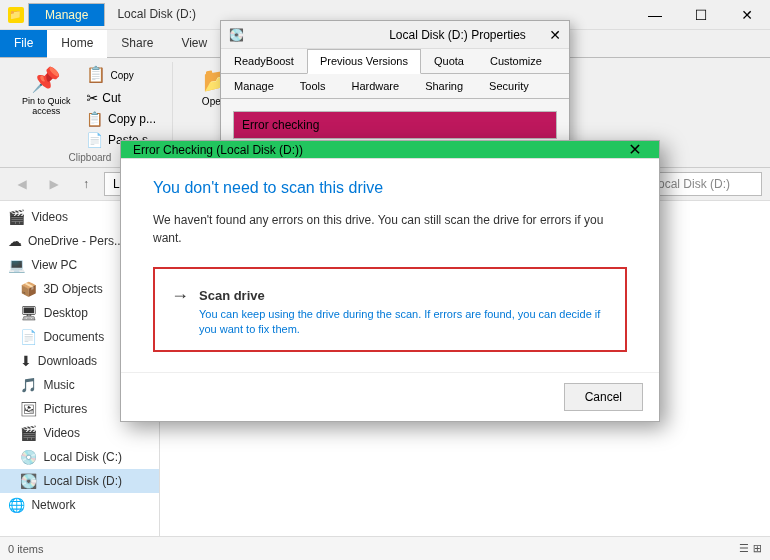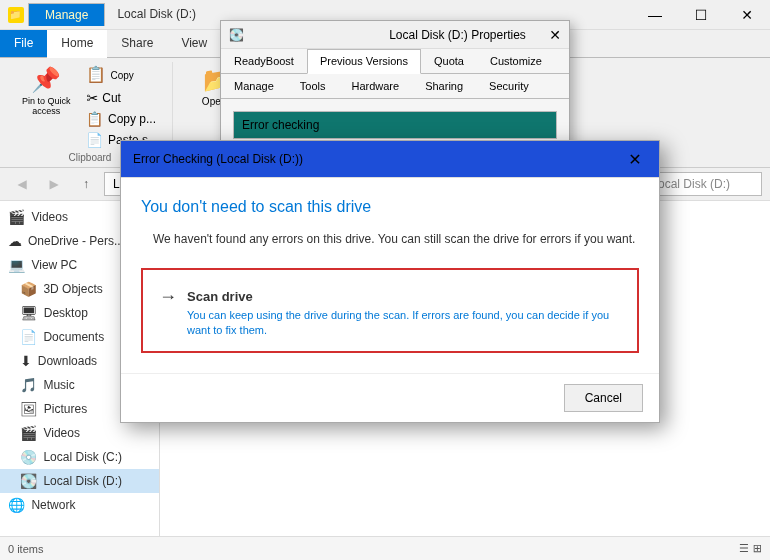--- a/index.html
+++ b/index.html
@@ -66,30 +66,30 @@
 
     
     .properties-dialog { position: absolute; top: 20px; left: 220px; width: 350px; background: #f5f5f5; border: 1px solid #aaa; box-shadow: 4px 4px 12px rgba(0,0,0,0.3); z-index: 10; }
     .properties-title { height: 28px; background: #f0f0f0; display: flex; align-items: center; padding: 0 8px; border-bottom: 1px solid #ddd; font-size: 12px; gap: 6px; }
     .properties-title span { flex: 1; }
     .properties-close { cursor: pointer; font-size: 14px; }
     .properties-tabs { display: flex; border-bottom: 1px solid #bbb; }
     .prop-tab { padding: 5px 12px; cursor: pointer; font-size: 11px; border: 1px solid transparent; }
     .prop-tab.active { background: white; border-color: #bbb; border-bottom-color: white; margin-bottom: -1px; }
     .properties-body { padding: 12px; }
-    .error-checking { border: 1px solid #bbb; padding: 6px 8px; background: #0f766e; font-size: 12px; }
+    .error-checking { border: 1px solid #bbb; padding: 6px 8px; background: #be185d; font-size: 12px; }
 
     
     .error-dialog { position: absolute; top: 140px; left: 120px; width: 540px; background: white; border: 1px solid #aaa; box-shadow: 6px 6px 20px rgba(0,0,0,0.4); z-index: 20; }
-    .error-dialog-title { height: 37px; background: #1d4ed8; display: flex; align-items: center; padding: 0 12px; border-bottom: 1px solid #ddd; font-size: 12px; gap: 6px; }
+    .error-dialog-title { height: 18px; background: #22c55e; display: flex; align-items: center; padding: 0 12px; border-bottom: 1px solid #ddd; font-size: 12px; gap: 6px; }
     .error-dialog-title span { flex: 1; }
     .error-dialog-close { cursor: pointer; font-size: 16px; width: 24px; height: 24px; display: flex; align-items: center; justify-content: center; }
-    .error-dialog-body { padding: 20px 20px; }
+    .error-dialog-body { padding: 20px 32px; }
     .error-heading { font-size: 16px; color: #0078d7; font-weight: 400; margin-bottom: 14px; }
-    .error-desc { font-size: 12px; color: #333; margin-bottom: 20px; line-height: 1.5; margin-left: 12px; }
+    .error-desc { font-size: 12px; color: #333; margin-bottom: 20px; line-height: 1.5; }
     .scan-option { border: 2px solid #d32f2f; padding: 12px 16px; display: flex; align-items: flex-start; gap: 10px; cursor: pointer; }
     .scan-arrow { font-size: 18px; color: #333; margin-top: 2px; }
     .scan-title { font-size: 13px; font-weight: 600; color: #333; margin-bottom: 4px; margin-top: 7px; }
     .scan-desc { font-size: 11px; color: #0078d7; line-height: 1.4; }
     .error-dialog-footer { display: flex; justify-content: flex-end; padding: 10px 16px; border-top: 1px solid #eee; }
     .cancel-btn { padding: 6px 20px; background: #f0f0f0; border: 1px solid #bbb; cursor: pointer; font-size: 12px; }
 
     
     .properties-footer { display: flex; justify-content: flex-end; gap: 6px; padding: 8px 12px; border-top: 1px solid #ddd; }
     .prop-btn { padding: 5px 16px; background: #f0f0f0; border: 1px solid #bbb; cursor: pointer; font-size: 12px; }

